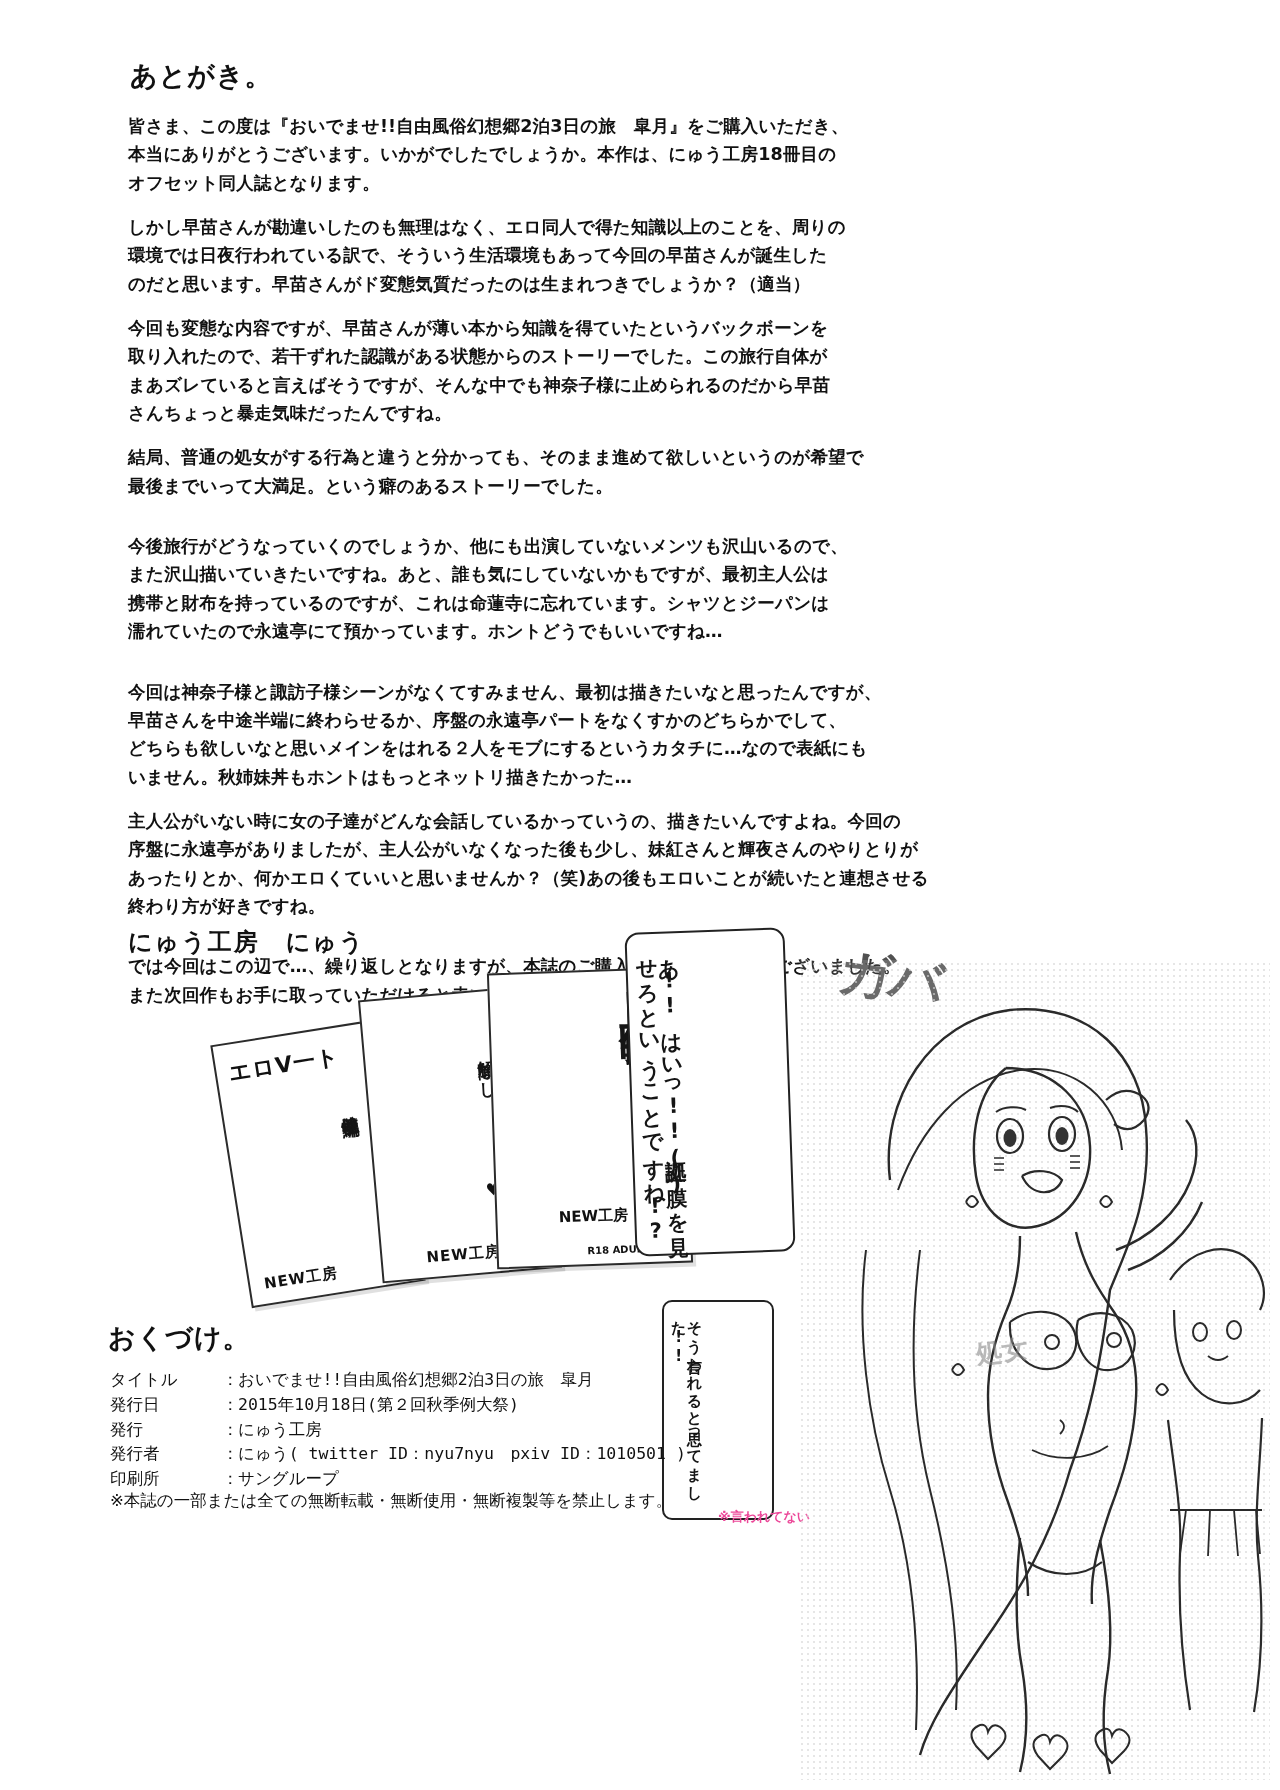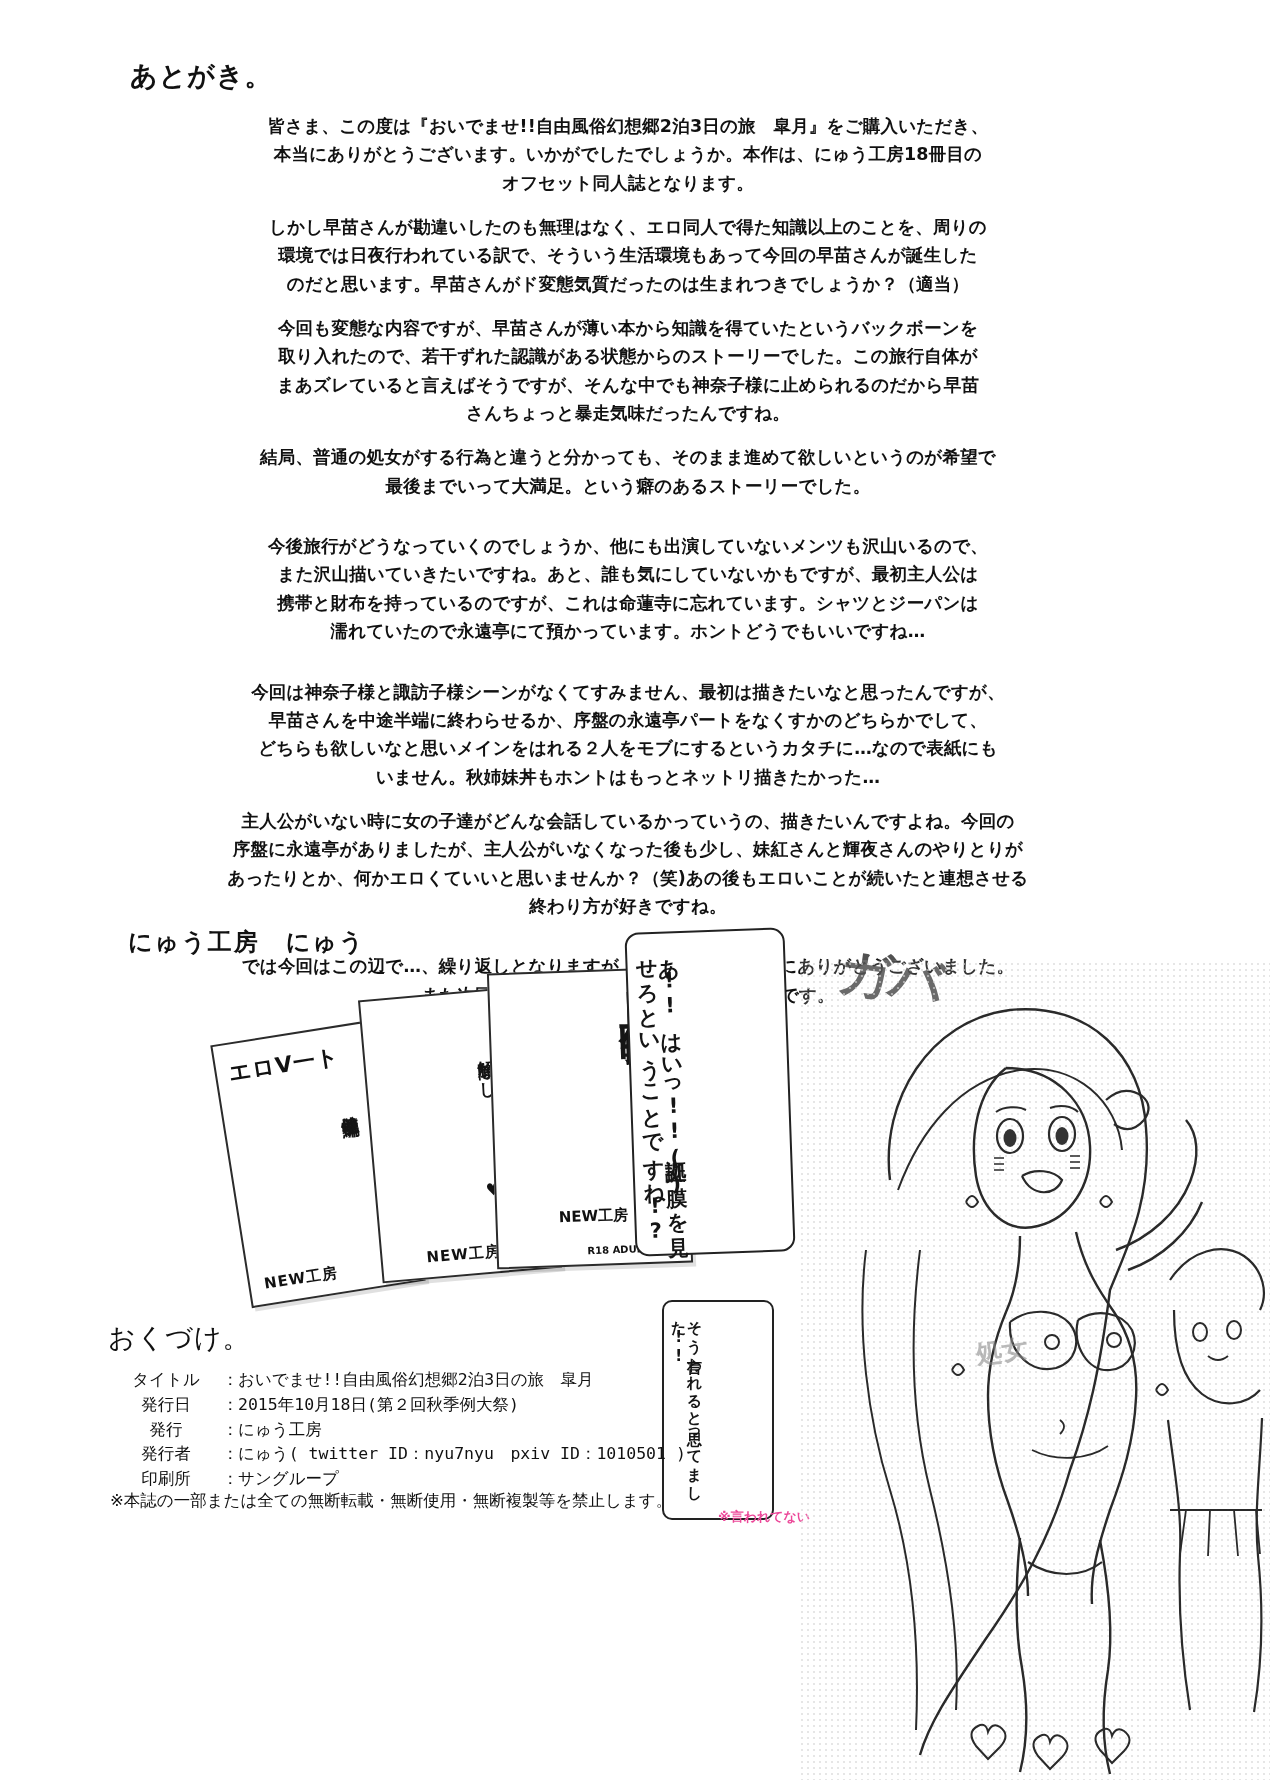--- a/index.html
+++ b/index.html
@@ -33,21 +33,20 @@
 
   .afterword-body {
     position: absolute;
     left: 128px;
     top: 112px;
     width: 1000px;
     font-size: 17.5px;
     font-weight: bold;
     line-height: 1.62;
     letter-spacing: 0.2px;
-    text-align: center;
   }
   .afterword-body p {
     margin: 0 0 16px 0;
     white-space: pre-line;
   }
   .afterword-body p.gap {
     margin-top: 32px;
   }
   .signature {
     position: absolute;
@@ -58,35 +57,34 @@
     letter-spacing: 2px;
     margin-top: 18px;
   }
 
   
   .colophon-title {
     position: absolute;
     left: 108px;
     top: 1320px;
     font-size: 27px;
-    font-weight: normal;
+    font-weight: bold;
     letter-spacing: 1px;
   }
   .colophon-table {
     position: absolute;
     left: 110px;
     top: 1368px;
     font-size: 16.5px;
     line-height: 1.5;
     font-family: "DejaVu Sans Mono", "Liberation Mono", monospace;
   }
   .colophon-row {
     display: flex;
     white-space: pre;
-    text-align: center;
   }
   .colophon-label {
     width: 112px;
     display: inline-block;
   }
   .colophon-sep { width: 16px; display:inline-block; }
   .colophon-note {
     position: absolute;
     left: 110px;
     top: 1490px;

